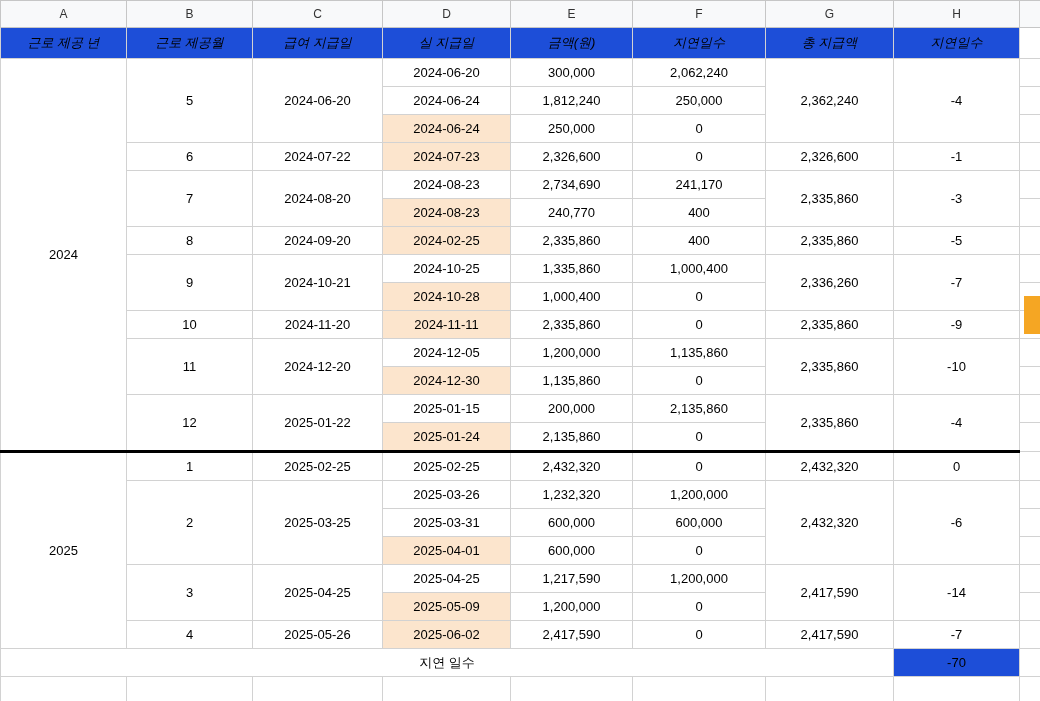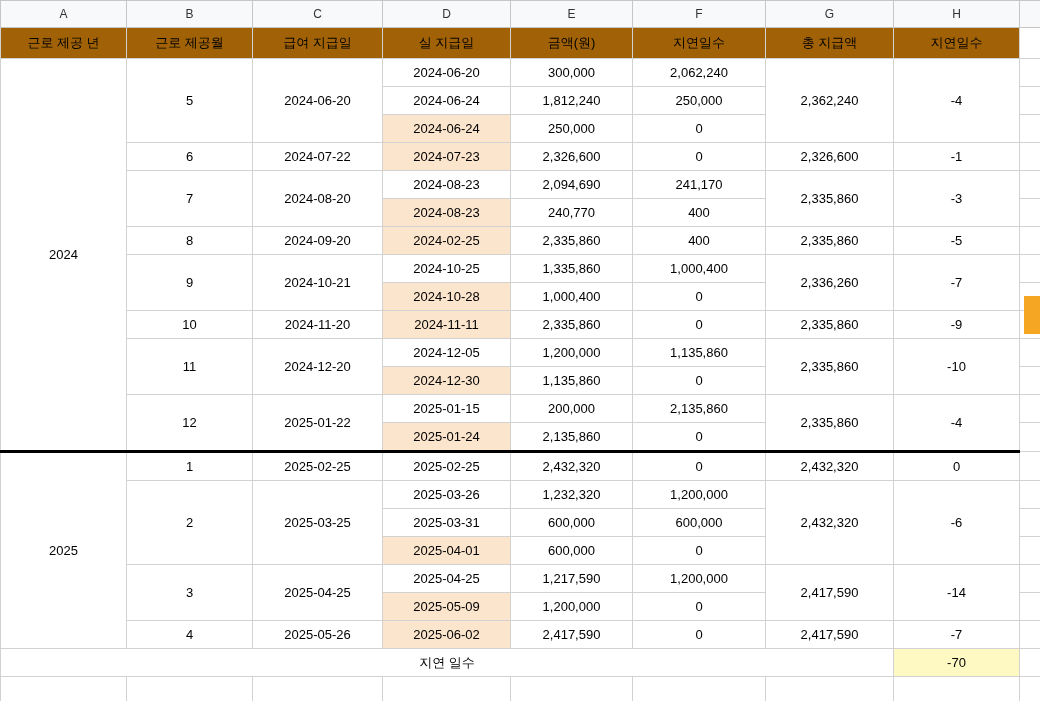--- a/index.html
+++ b/index.html
@@ -41,34 +41,35 @@
     background: #f8f9fa;
     color: #333;
     font-size: 12px;
     border: 1px solid #c6c6c6;
   }
   tr.colheaders td.corner {
     background: #f8f9fa;
   }
   
   td.hdr {
-    background: #a16207;
+    background: #1d4ed8;
     font-weight: bold;
     font-size: 13.5px;
     height: 30px;
     border: 1px solid #b7b7b7;
+    font-style: italic;
   }
   td.cell {
     height: 27px;
   }
   td.peach {
     background: #fce5cd;
   }
   td.pink {
-    background: #fef9c3;
+    background: #1d4ed8;
     margin-top: 40px;
   }
   td.empty {
     background: #ffffff;
   }
   .thick-top {
     border-top: 3px solid #000000 !important;
   }
   .thick-bottom {
     border-bottom: 3px solid #000000 !important;
@@ -166,21 +167,21 @@
       <td class="cell">0</td>
       <td class="cell">2,326,600</td>
       <td class="cell">-1</td>
       <td class="empty"></td>
     </tr>
 
     <tr>
       <td class="cell" rowspan="2">7</td>
       <td class="cell" rowspan="2">2024-08-20</td>
       <td class="cell">2024-08-23</td>
-      <td class="cell">2,094,690</td>
+      <td class="cell">2,734,690</td>
       <td class="cell">241,170</td>
       <td class="cell" rowspan="2">2,335,860</td>
       <td class="cell" rowspan="2">-3</td>
       <td class="empty"></td>
     </tr>
     <tr>
       <td class="cell peach">2024-08-23</td>
       <td class="cell">240,770</td>
       <td class="cell">400</td>
       <td class="empty"></td>

